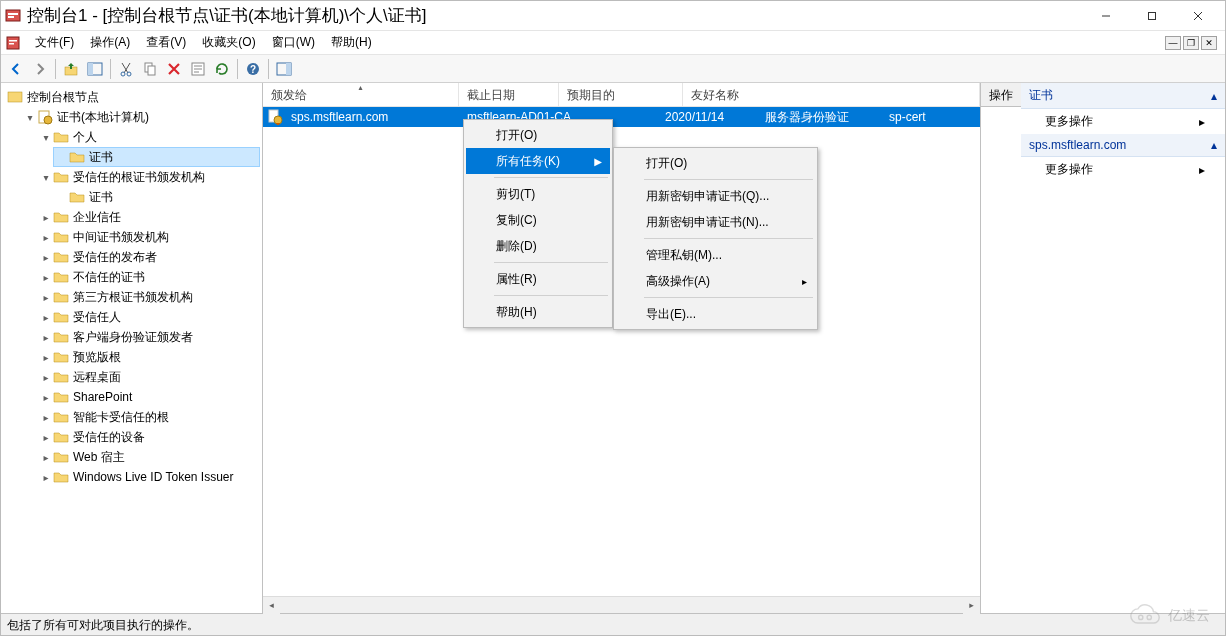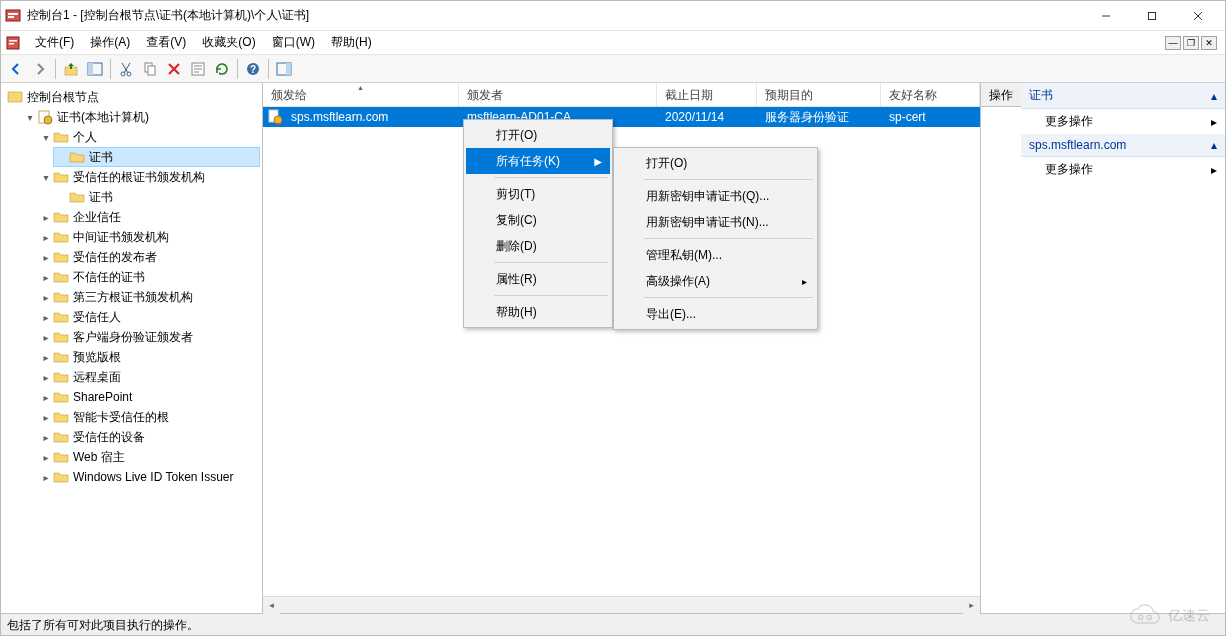--- a/index.html
+++ b/index.html
@@ -1,20 +1,20 @@
 <!DOCTYPE html>
 <html><head>
 <meta charset="utf-8">
 <style>
 * { box-sizing: border-box; margin: 0; padding: 0; }
 body { font-family: "Microsoft YaHei", "Segoe UI", sans-serif; font-size: 12px; background: #fff; color: #000; user-select: none; overflow: hidden; }
 .window { width: 1226px; height: 636px; display: flex; flex-direction: column; border: 1px solid #bbb; }
 .titlebar { height: 30px; display: flex; align-items: center; padding: 0 4px; background: #fff; border-bottom: 1px solid #e5e5e5; }
 .titlebar-icon { width: 16px; height: 16px; margin-right: 6px; }
-.titlebar-text { flex: 1; font-size: 12px; }
+.titlebar-text { flex: 1; font-size: 17px; }
 .win-controls { display: flex; }
 .win-btn { width: 46px; height: 30px; display: flex; align-items: center; justify-content: center; color: #333; }
 .menubar { height: 24px; display: flex; align-items: center; padding: 0 4px; background: #fff; border-bottom: 1px solid #e5e5e5; }
 .menubar-icon { width: 16px; height: 16px; margin-right: 6px; }
 .menu-item { padding: 3px 8px; }
 .doc-controls { margin-left: auto; display: flex; gap: 2px; padding-right: 4px; }
 .doc-btn { width: 16px; height: 14px; border: 1px solid #a0a0a0; background: #f0f0f0; display: flex; align-items: center; justify-content: center; font-size: 9px; }
 .toolbar { height: 28px; display: flex; align-items: center; padding: 2px 4px; gap: 2px; background: #f7f7f7; border-bottom: 1px solid #d0d0d0; }
 .tb-btn { width: 22px; height: 22px; display: flex; align-items: center; justify-content: center; border: 1px solid transparent; }
 .tb-sep { width: 1px; height: 20px; background: #c0c0c0; margin: 0 2px; }
@@ -36,21 +36,21 @@
 .row { height: 20px; display: flex; align-items: center; }
 .row.selected { background: #0078d7; color: #fff; }
 .cell { padding: 2px 8px; overflow: hidden; text-overflow: ellipsis; white-space: nowrap; }
 .cert-icon { width: 16px; height: 16px; margin-left: 4px; flex-shrink: 0; }
 .hscroll { height: 17px; background: #f0f0f0; border-top: 1px solid #dcdcdc; display: flex; align-items: center; }
 .hscroll-btn { width: 17px; height: 17px; display: flex; align-items: center; justify-content: center; background: #f0f0f0; font-size: 9px; color: #606060; }
 .actions-pane { width: 244px; display: flex; flex-direction: row; }
 .actions-header { height: 24px; background: #f0f0f0; border-bottom: 1px solid #c0c0c0; padding: 4px 8px; font-weight: normal; }
 .actions-body { flex: 1; overflow: auto; }
 .action-section-head { background: #eef3fa; padding: 4px 8px; display: flex; justify-content: space-between; align-items: center; color: #003399; border-bottom: 1px solid #d5e2f2; cursor: pointer; }
-.action-item { padding: 4px 8px 4px 24px; display: flex; justify-content: space-between; align-items: center; cursor: pointer; }
+.action-item { padding: 4px 20px 4px 24px; display: flex; justify-content: space-between; align-items: center; cursor: pointer; }
 .statusbar { height: 22px; border-top: 1px solid #c0c0c0; padding: 3px 6px; font-size: 12px; background: #f0f0f0; }
 
 .ctx { position: absolute; background: #f2f2f2; border: 1px solid #bcbcbc; box-shadow: 2px 2px 4px rgba(0,0,0,0.25); padding: 2px; z-index: 100; }
 .ctx-item { height: 26px; display: flex; align-items: center; padding: 0 30px 0 30px; position: relative; white-space: nowrap; cursor: default; }
 .ctx-item.highlight { background: #0078d7; color: #fff; }
 .ctx-item .sub-arrow { position: absolute; right: 8px; font-size: 10px; }
 .ctx-sep { height: 1px; background: #d0d0d0; margin: 3px 2px 3px 28px; }
 .watermark { position: fixed; right: 16px; bottom: 8px; opacity: 0.35; font-size: 14px; display: flex; align-items: center; gap: 6px; color: #666; margin-top: 30px; }
 .watermark svg { width: 34px; height: 24px; }
 </style>
@@ -370,21 +370,20 @@
                 </ul>
             </li>
           </ul>
         </li>
       </ul>
     </div>
 
     <div class="list-pane">
       <div class="list-header">
         <div class="col" style="width:196px"><span class="hdr-arrow">▴</span><span>颁发给</span></div>
-        <div class="col" style="width:198px"><span>颁发者</span></div>
         <div class="col" style="width:100px"><span>截止日期</span></div>
         <div class="col" style="width:124px"><span>预期目的</span></div>
         <div class="col" style="flex:1"><span>友好名称</span></div>
       </div>
       <div class="list-body">
         <div class="row selected">
           <svg class="cert-icon" viewBox="0 0 16 16">
               <rect x="2" y="1" width="9" height="12" fill="#fff" stroke="#c8c8c8"></rect>
               <circle cx="11" cy="11" r="4" fill="#e6b73b" stroke="#a37b12"></circle>
               <path d="M9 14 L10 16 L12 16 L13 14" fill="#c85a00"></path>

